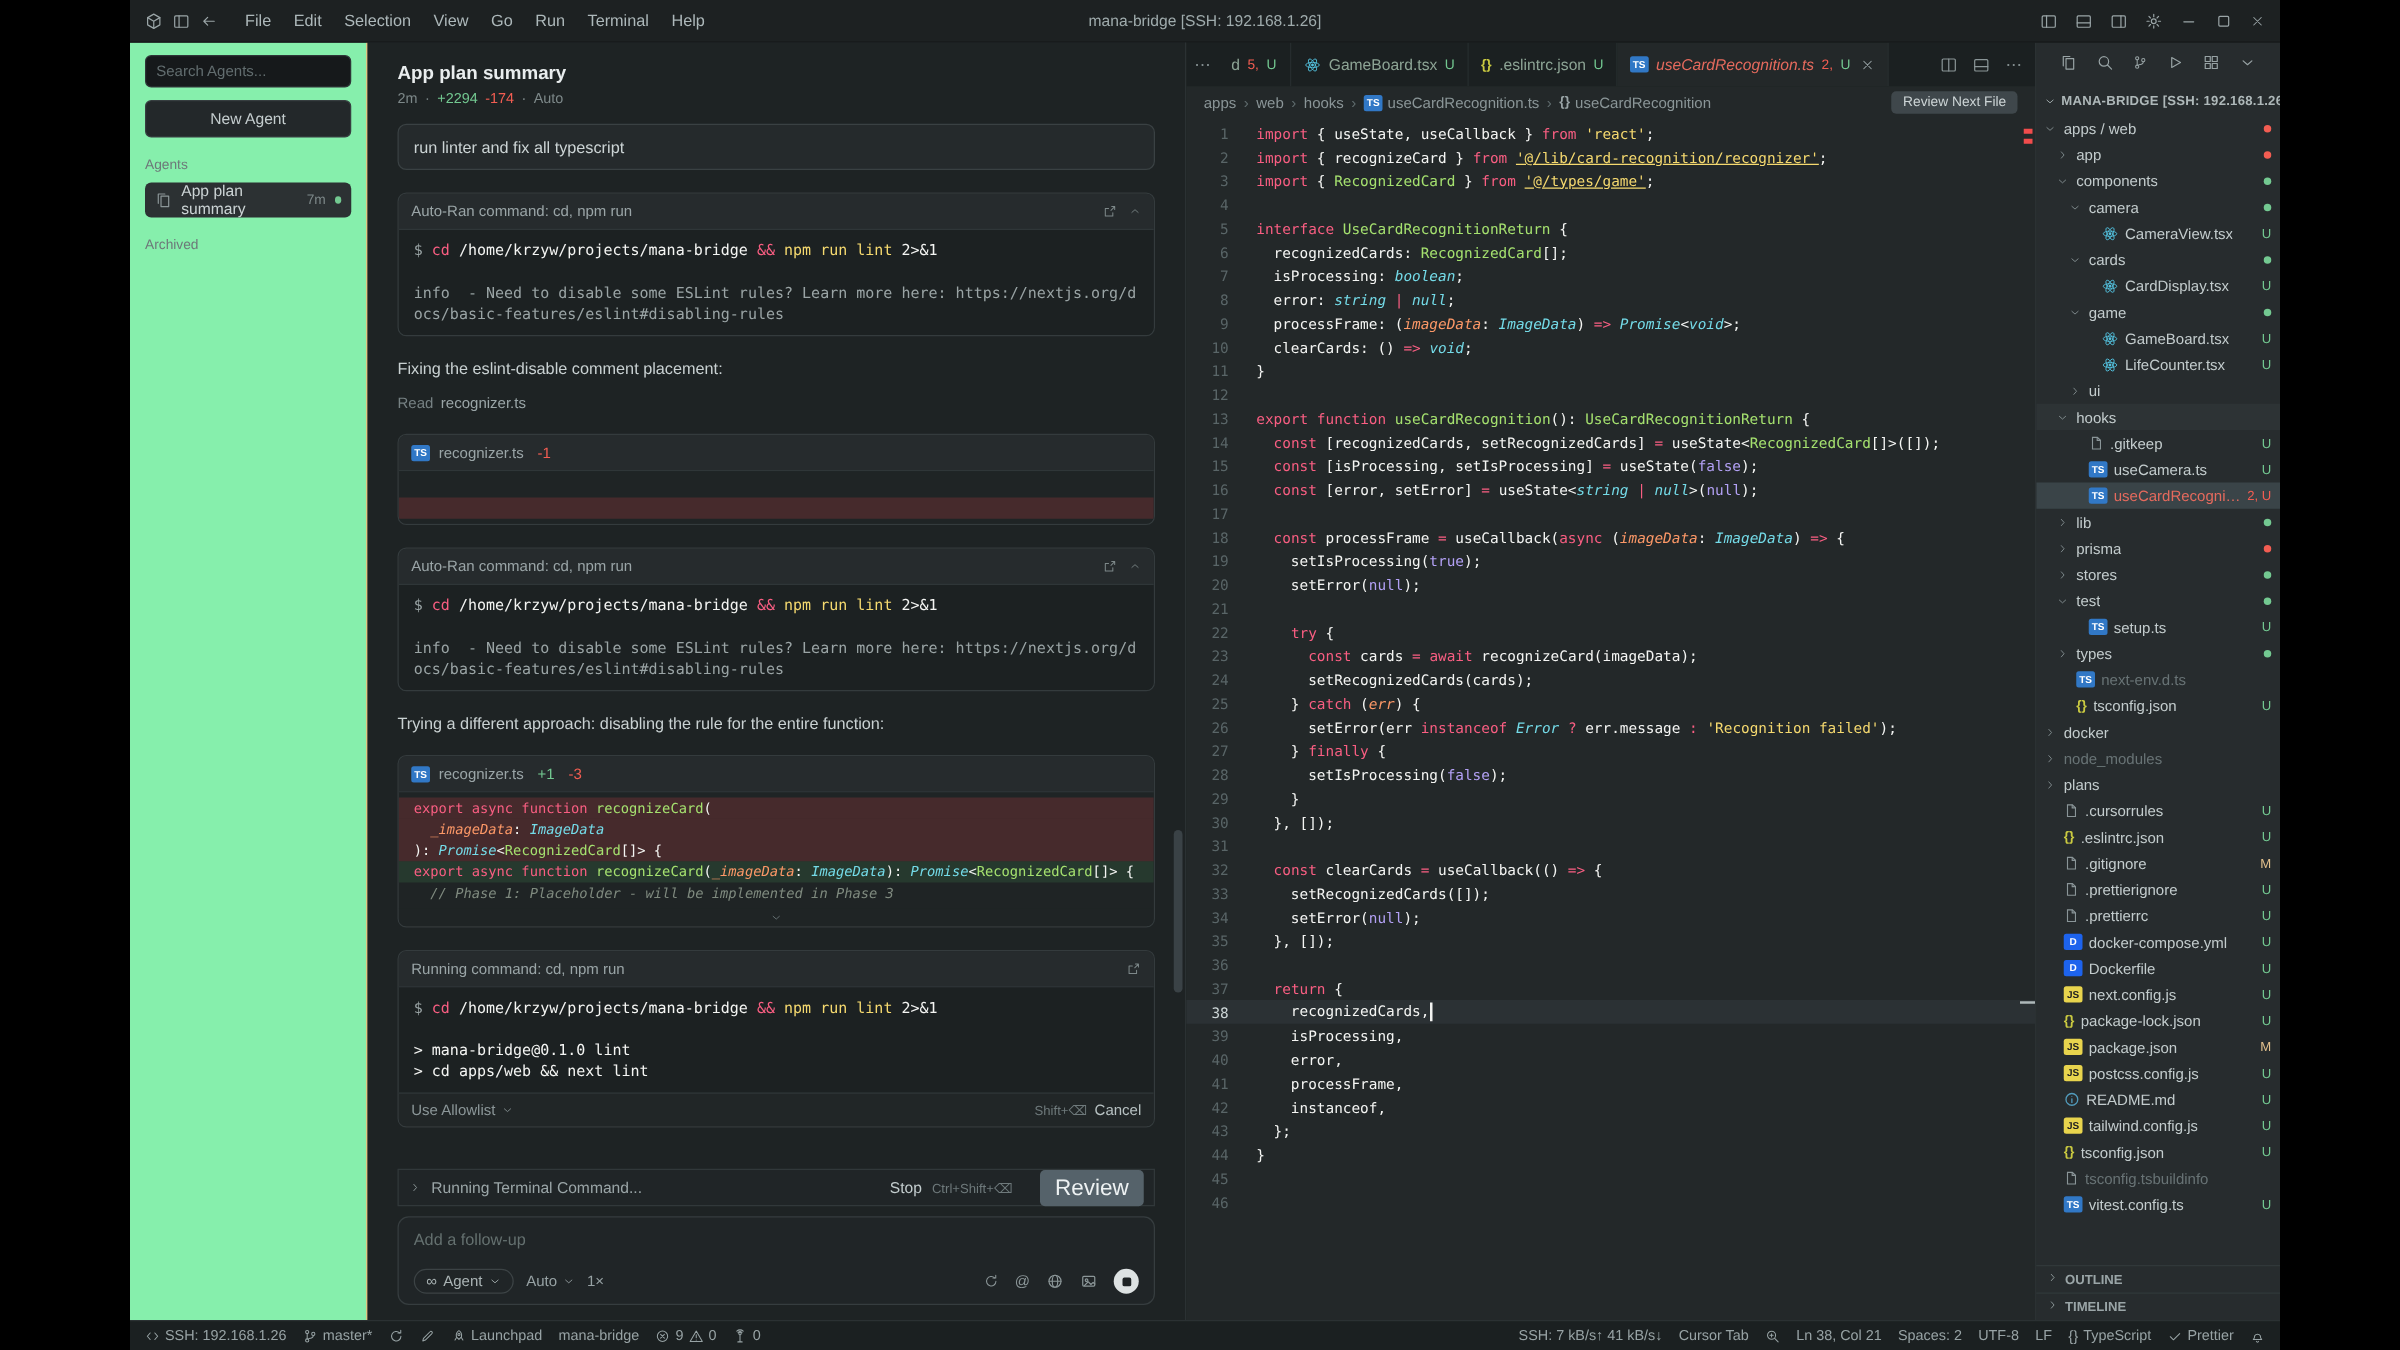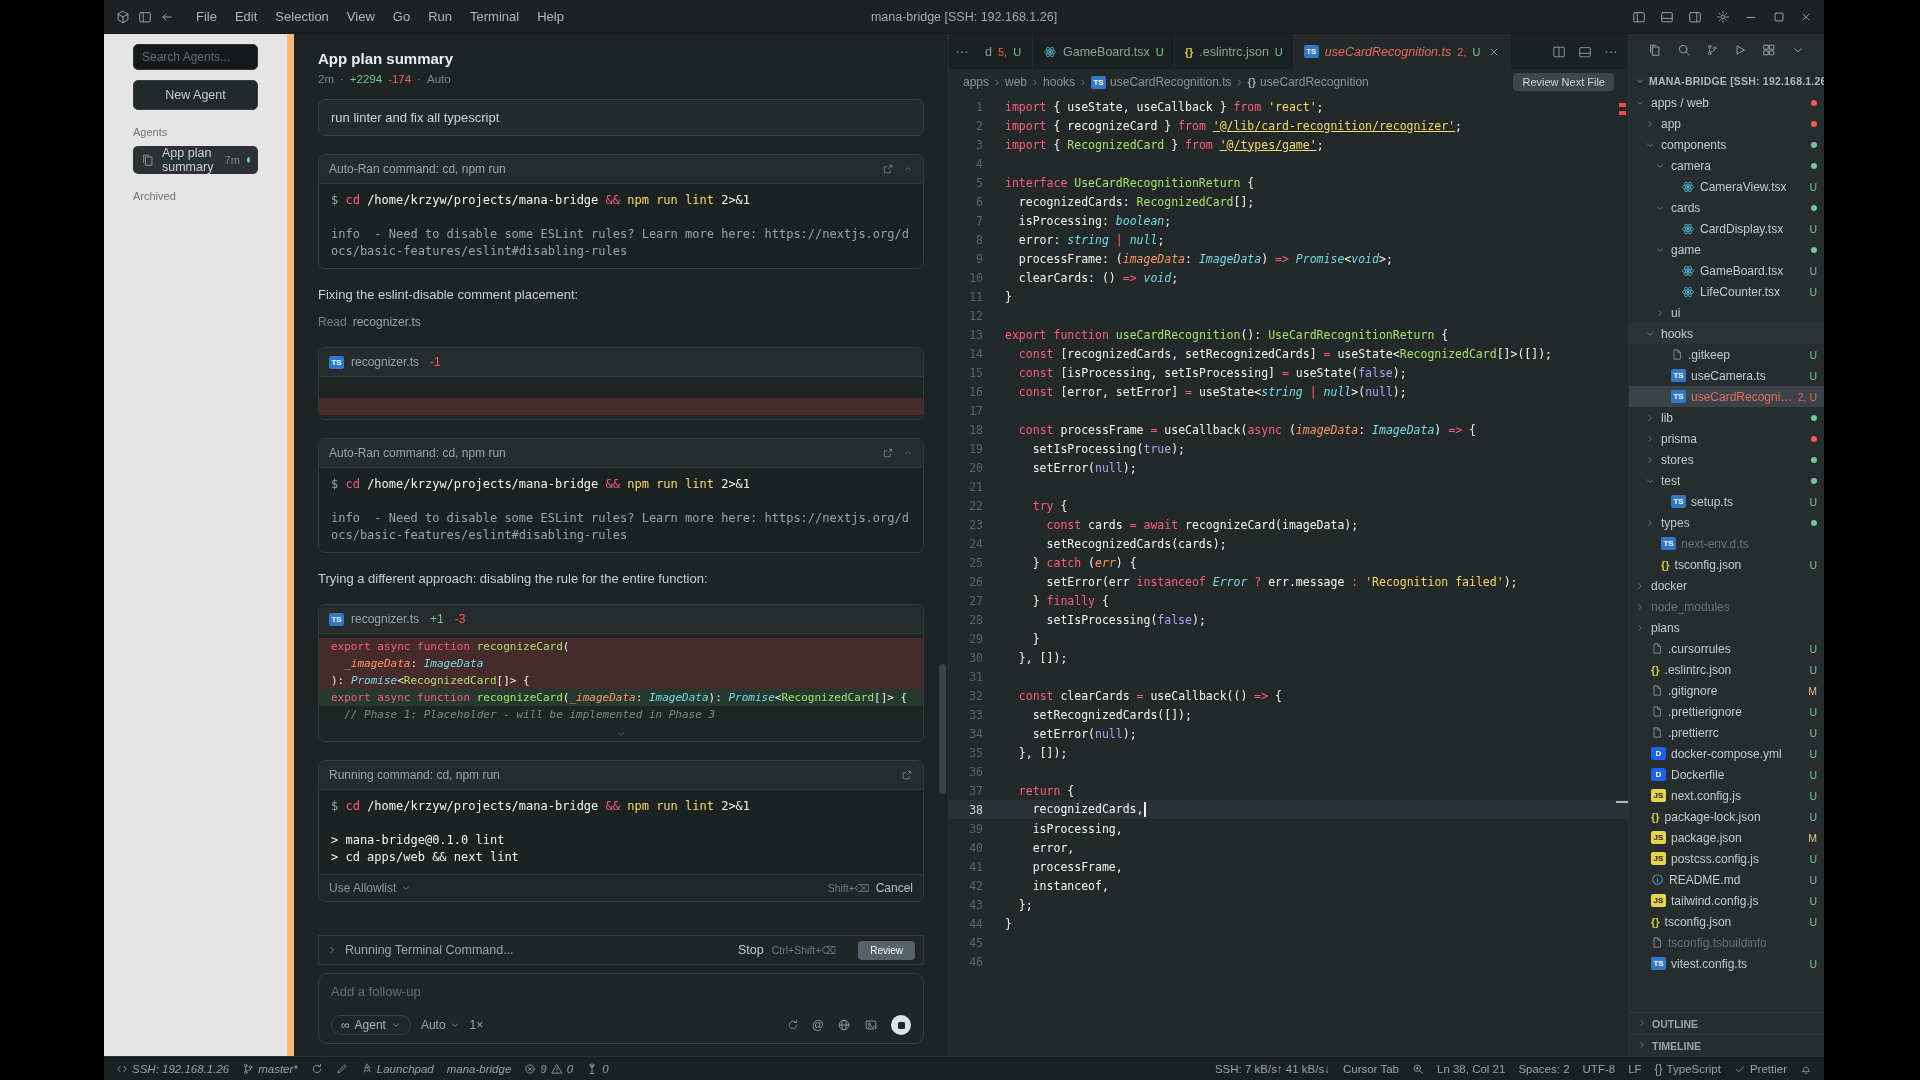--- a/index.html
+++ b/index.html
@@ -11,21 +11,21 @@
   .titlebar{height:34px;flex:none;display:flex;align-items:center;gap:8px;padding:0 12px;background:#1d2122;position:relative;font-size:13px;color:#adb8ba;border-bottom:1px solid #171a1b;}
   .menus{display:flex;gap:2px;margin-left:6px;z-index:1;}
   .menu-item{padding:3px 8px;border-radius:4px;cursor:default;}
   .tb-title{position:absolute;left:0;right:0;text-align:center;font-size:12.5px;color:#9fabac;pointer-events:none;}
   .tb-right{margin-left:auto;display:flex;gap:14px;align-items:center;color:#9aa5a7;z-index:1;}
   .tb-icon{display:inline-flex;color:#9aa5a7;}
 
   .main{flex:1;display:flex;min-height:0;}
 
   
-  .agents{width:190px;flex:none;background:#e5e5e5;border-right:7px solid #fdba74;padding:10px 29px;display:flex;flex-direction:column;}
+  .agents{width:190px;flex:none;background:#86efac;border-right:1px solid #fdba74;padding:10px 12px;display:flex;flex-direction:column;}
   .search-box{height:26px;background:#16191b;border:1px solid #2e3537;border-radius:5px;display:flex;align-items:center;padding:0 8px;color:#626d6f;font-size:12px;}
   .new-agent{margin-top:10px;height:30px;background:#23282a;border:1px solid #373e40;border-radius:5px;color:#c4cdce;font-size:12.5px;display:flex;align-items:center;justify-content:center;}
   .section-label{margin-top:16px;font-size:11px;color:#6d7879;}
   .agent-item{margin-top:8px;height:28px;background:#2c3133;border-radius:5px;display:flex;align-items:center;gap:7px;padding:0 8px;font-size:12.5px;color:#ccd4d5;}
   .agent-item .ic{display:flex;color:#8b9698;}
   .agent-item .time{margin-left:auto;font-size:11px;color:#7d8889;}
   .agent-dot{width:6px;height:6px;border-radius:50%;background:#73c991;}
 
   
   .chat{width:655px;flex:none;background:#1e2324;border-right:1px solid #2b3133;display:flex;flex-direction:column;position:relative;}
@@ -49,21 +49,21 @@
   .diff-expand{display:flex;justify-content:center;color:#6e797b;padding:2px 0;background:#1f2425;}
   .stat-add{color:#73c991;margin-left:4px;}
   .stat-del{color:#f25d52;margin-left:4px;}
   .run-foot{display:flex;align-items:center;padding:6px 10px;border-top:1px solid #2f3638;font-size:12px;color:#8b9698;background:#212627;}
   .allow{display:flex;align-items:center;gap:5px;}
   .kbd{font-size:10.5px;color:#6e797b;margin-right:6px;}
   .cancel{color:#b7c1c2;}
   .chat-bottom{flex:none;padding:8px 24px 12px;}
   .running-row{height:30px;display:flex;align-items:center;gap:8px;font-size:12.5px;color:#9aa5a7;padding:0 8px;border:1px solid #31383a;border-radius:0;background:#202527;}
   .stop{color:#c3cdce;margin-left:auto;}
-  .review-btn{background:#55626a;color:#eef2f3;border:none;border-radius:4px;padding:4px 12px;font-size:10px;margin-left:8px;font-family:inherit;}
+  .review-btn{background:#55626a;color:#eef2f3;border:none;border-radius:4px;padding:4px 12px;font-size:18px;margin-left:8px;font-family:inherit;}
   .follow-box{margin-top:8px;border:1px solid #363d3f;border-radius:9px;background:#202527;padding:10px 12px 8px;}
   .placeholder{font-size:13px;color:#64706f;}
   .chat-toolbar{margin-top:16px;display:flex;align-items:center;gap:10px;color:#97a2a4;}
   .pill{display:flex;align-items:center;gap:5px;border:1px solid #3c4345;border-radius:12px;padding:2px 9px;font-size:12px;color:#aab4b5;}
   .tb-mini{display:flex;align-items:center;gap:4px;font-size:12px;color:#97a2a4;}
   .toolbar-icons{margin-left:auto;display:flex;gap:13px;align-items:center;color:#8b9698;}
   .record-btn{width:20px;height:20px;border-radius:50%;background:#dde2e2;display:flex;align-items:center;justify-content:center;}
   .record-btn::after{content:"";width:7px;height:7px;background:#1e2324;border-radius:1.5px;}
   .chat-sb{position:absolute;right:2px;top:630px;height:130px;width:7px;background:#3a4246;border-radius:4px;}
 
@@ -121,21 +121,21 @@
   .dot-g{background:#73c991;}.dot-r{background:#f25d52;}
   .tree-row.sel{background:#3a4448;}
   .tree-row.sel .tree-label{color:#e56a5d;}
   .tree-row.hl{background:#2d3335;}
   .tree-row.dim .tree-label{color:#687375;}
   .exp-sections{flex:none;}
   .sec{height:22px;display:flex;align-items:center;gap:5px;padding:0 8px;border-top:1px solid #31383a;font-size:10.5px;font-weight:700;color:#9aa5a7;}
 
   
   .statusbar{height:24px;flex:none;background:#1b2021;border-top:1px solid #2b3133;display:flex;align-items:center;padding:0 12px;font-size:11.5px;color:#98a3a5;}
-  .sb-left{display:flex;gap:13px;align-items:flex-start;font-style:italic;}
+  .sb-left{display:flex;gap:13px;align-items:flex-start;}
   .sb-right{margin-left:auto;display:flex;gap:13px;align-items:center;}
   .sb-item{display:flex;align-items:center;gap:4px;white-space:nowrap;}
   .sb-icon{display:flex;}
 
   
   .fi{display:inline-flex;align-items:center;justify-content:center;width:15px;height:13px;border-radius:2px;font-size:8px;font-weight:700;flex:none;}
   .fi-ts{background:#3178c6;color:#fff;}
   .fi-js{background:#e8d44d;color:#222;}
   .fi-docker{background:#1d63ed;color:#fff;}
   .fi-json{color:#cbcb41;font-weight:700;font-size:11px;flex:none;}

